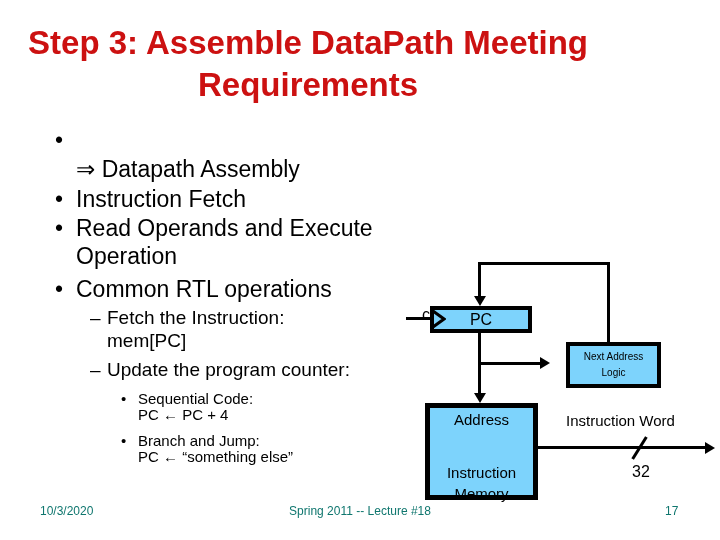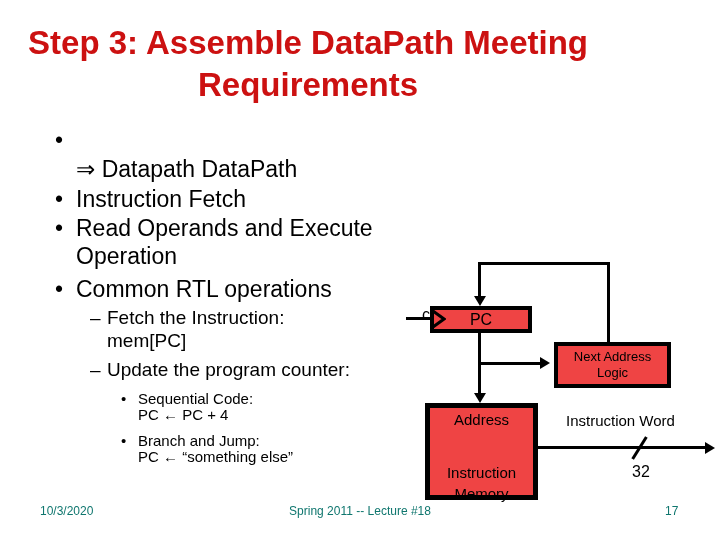--- a/index.html
+++ b/index.html
@@ -14,21 +14,21 @@
 
   .abs{position:absolute;white-space:nowrap;color:#000;}
 
   .l1{font-size:23px;line-height:27px;}
   .l2{font-size:19px;line-height:22px;}
   .l3{font-size:15px;line-height:17px;}
   .marker{position:absolute;color:#000;}
 
   
   .wire{position:absolute;background:#000;}
-  .box{position:absolute;border:4px solid #000;background:#ef4444;
+  .box{position:absolute;border:4px solid #000;background:#7dd3fc;
        display:flex;align-items:center;justify-content:center;
        box-sizing:border-box;text-align:center;}
   .arrow-down{position:absolute;width:0;height:0;
       border-left:6px solid transparent;border-right:6px solid transparent;
       border-top:10px solid #000;}
   .arrow-right{position:absolute;width:0;height:0;
       border-top:6px solid transparent;border-bottom:6px solid transparent;
       border-left:10px solid #000;}
   .slash{position:absolute;width:3px;height:26px;background:#000;
       transform:rotate(32deg);}
@@ -39,21 +39,21 @@
 <body>
 
 <div class="slide">
 
   <div class="title">
     <span class="tline">Step 3: Assemble DataPath Meeting</span>
     <span class="tline">Requirements</span>
   </div>
 
   <span class="marker l1" style="left:55px;top:127px;">•</span>
-  <div class="abs l1" style="left:76px;top:156px;">⇒  Datapath DataPath</div>
+  <div class="abs l1" style="left:76px;top:156px;">⇒  Datapath Assembly</div>
 
   <span class="marker l1" style="left:55px;top:186px;">•</span>
   <div class="abs l1" style="left:76px;top:186px;">Instruction Fetch</div>
 
   <span class="marker l1" style="left:55px;top:215px;">•</span>
   <div class="abs l1" style="left:76px;top:215px;">Read Operands and Execute</div>
   <div class="abs l1" style="left:76px;top:243px;">Operation</div>
 
   <span class="marker l1" style="left:55px;top:276px;">•</span>
   <div class="abs l1" style="left:76px;top:276px;">Common RTL operations</div>
@@ -87,21 +87,21 @@
   <svg style="position:absolute;left:432px;top:310px;" width="14" height="19">
     <polyline points="1,1 12,9 1,17" fill="none" stroke="#000" stroke-width="3"></polyline>
   </svg>
 
   <div class="wire" style="left:478px;top:333px;width:3px;height:62px;"></div>
   <div class="arrow-down" style="left:474px;top:393px;"></div>
 
   <div class="wire" style="left:478px;top:362px;width:62px;height:3px;"></div>
   <div class="arrow-right" style="left:540px;top:357px;"></div>
 
-  <div class="box" style="left:554px;top:342px;width:117px;height:46px;font-size:13px;line-height:16px;">
+  <div class="box" style="left:566px;top:342px;width:95px;height:46px;font-size:10px;line-height:16px;">
     <span>
       <span style="display:block;">Next Address</span>
       <span style="display:block;">Logic</span>
     </span>
   </div>
 
   <div class="box" style="left:425px;top:403px;width:113px;height:97px;border-width:5px;font-size:15px;flex-direction:column;justify-content:flex-start;">
     <span style="display:block;margin-top:3px;">Address</span>
     <span style="display:block;margin-top:36px;">Instruction</span>
     <span style="display:block;margin-top:4px;">Memory</span>

